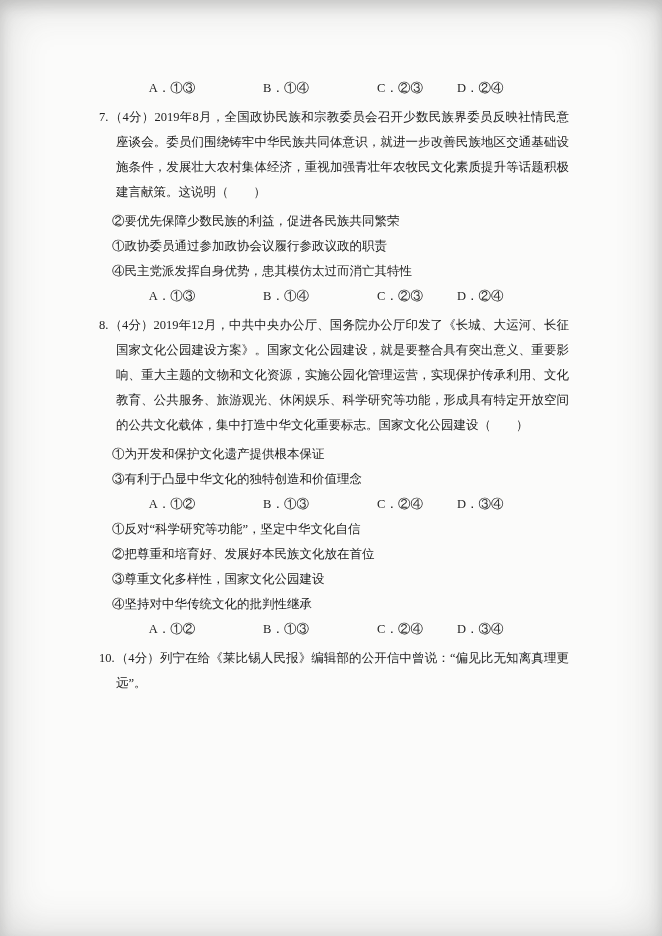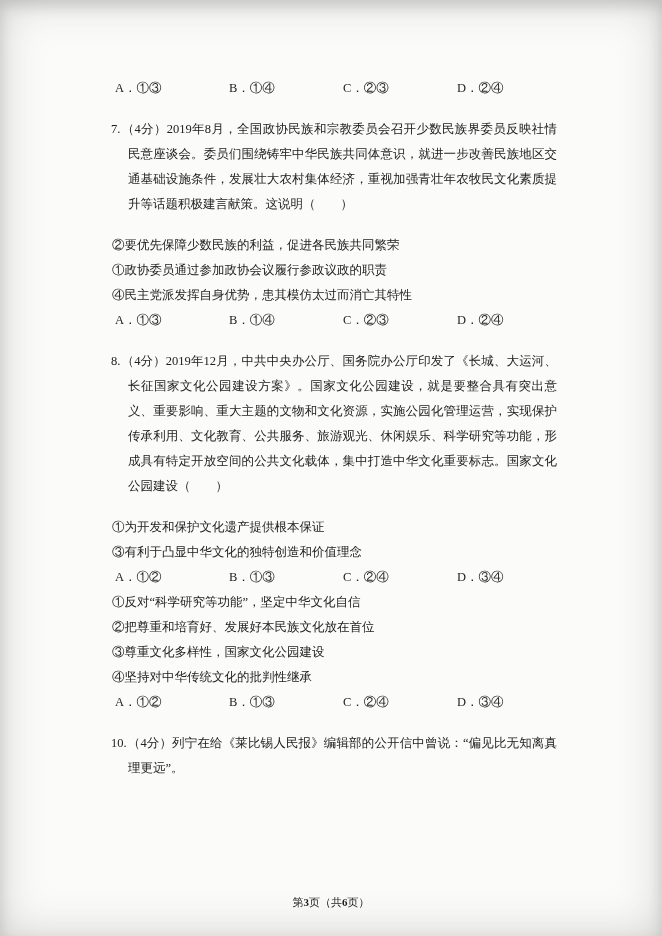--- a/index.html
+++ b/index.html
@@ -18,34 +18,35 @@
   }
   .content {
     position: absolute;
     top: 76px; left: 95px;
     width: 478px;
     color: #222;
     font-size: 12.5px;
     line-height: 25px;
   }
   .stem {
-    margin: 16px;
+    margin: 4px;
     text-align: justify;
     padding-left: 17px;
     text-indent: -17px;
   }
   .qnum { padding-right: 1px; }
   .sub-item {
     margin: 0;
     padding-left: 17px;
     text-align: justify;
   }
   .options-row {
     display: flex;
     padding-left: 20px;
+    text-align: center;
   }
   .opt { width: 114px; }
   .opt:last-child { width: auto; }
   .footer {
     position: absolute;
     bottom: 26px; left: 0;
     width: 100%;
     text-align: center;
     font-size: 11px;
     color: #1d1d1d;
@@ -102,16 +103,13 @@
         <span class="opt">D．③④</span>
       </div>
     </div>
 
     <div class="question">
       <p class="stem"><span class="qnum">10.</span><span>（4分）列宁在给《莱比锡人民报》编辑部的公开信中曾说：“偏见比无知离真理更远”。</span></p>
     </div>
 
   </div>
 
-  <div class="footer">
-    <span>第</span><b>3</b><span>页（共</span><b>6</b><span>页）</span>
-  </div>
 </div>
 
 </body></html>

